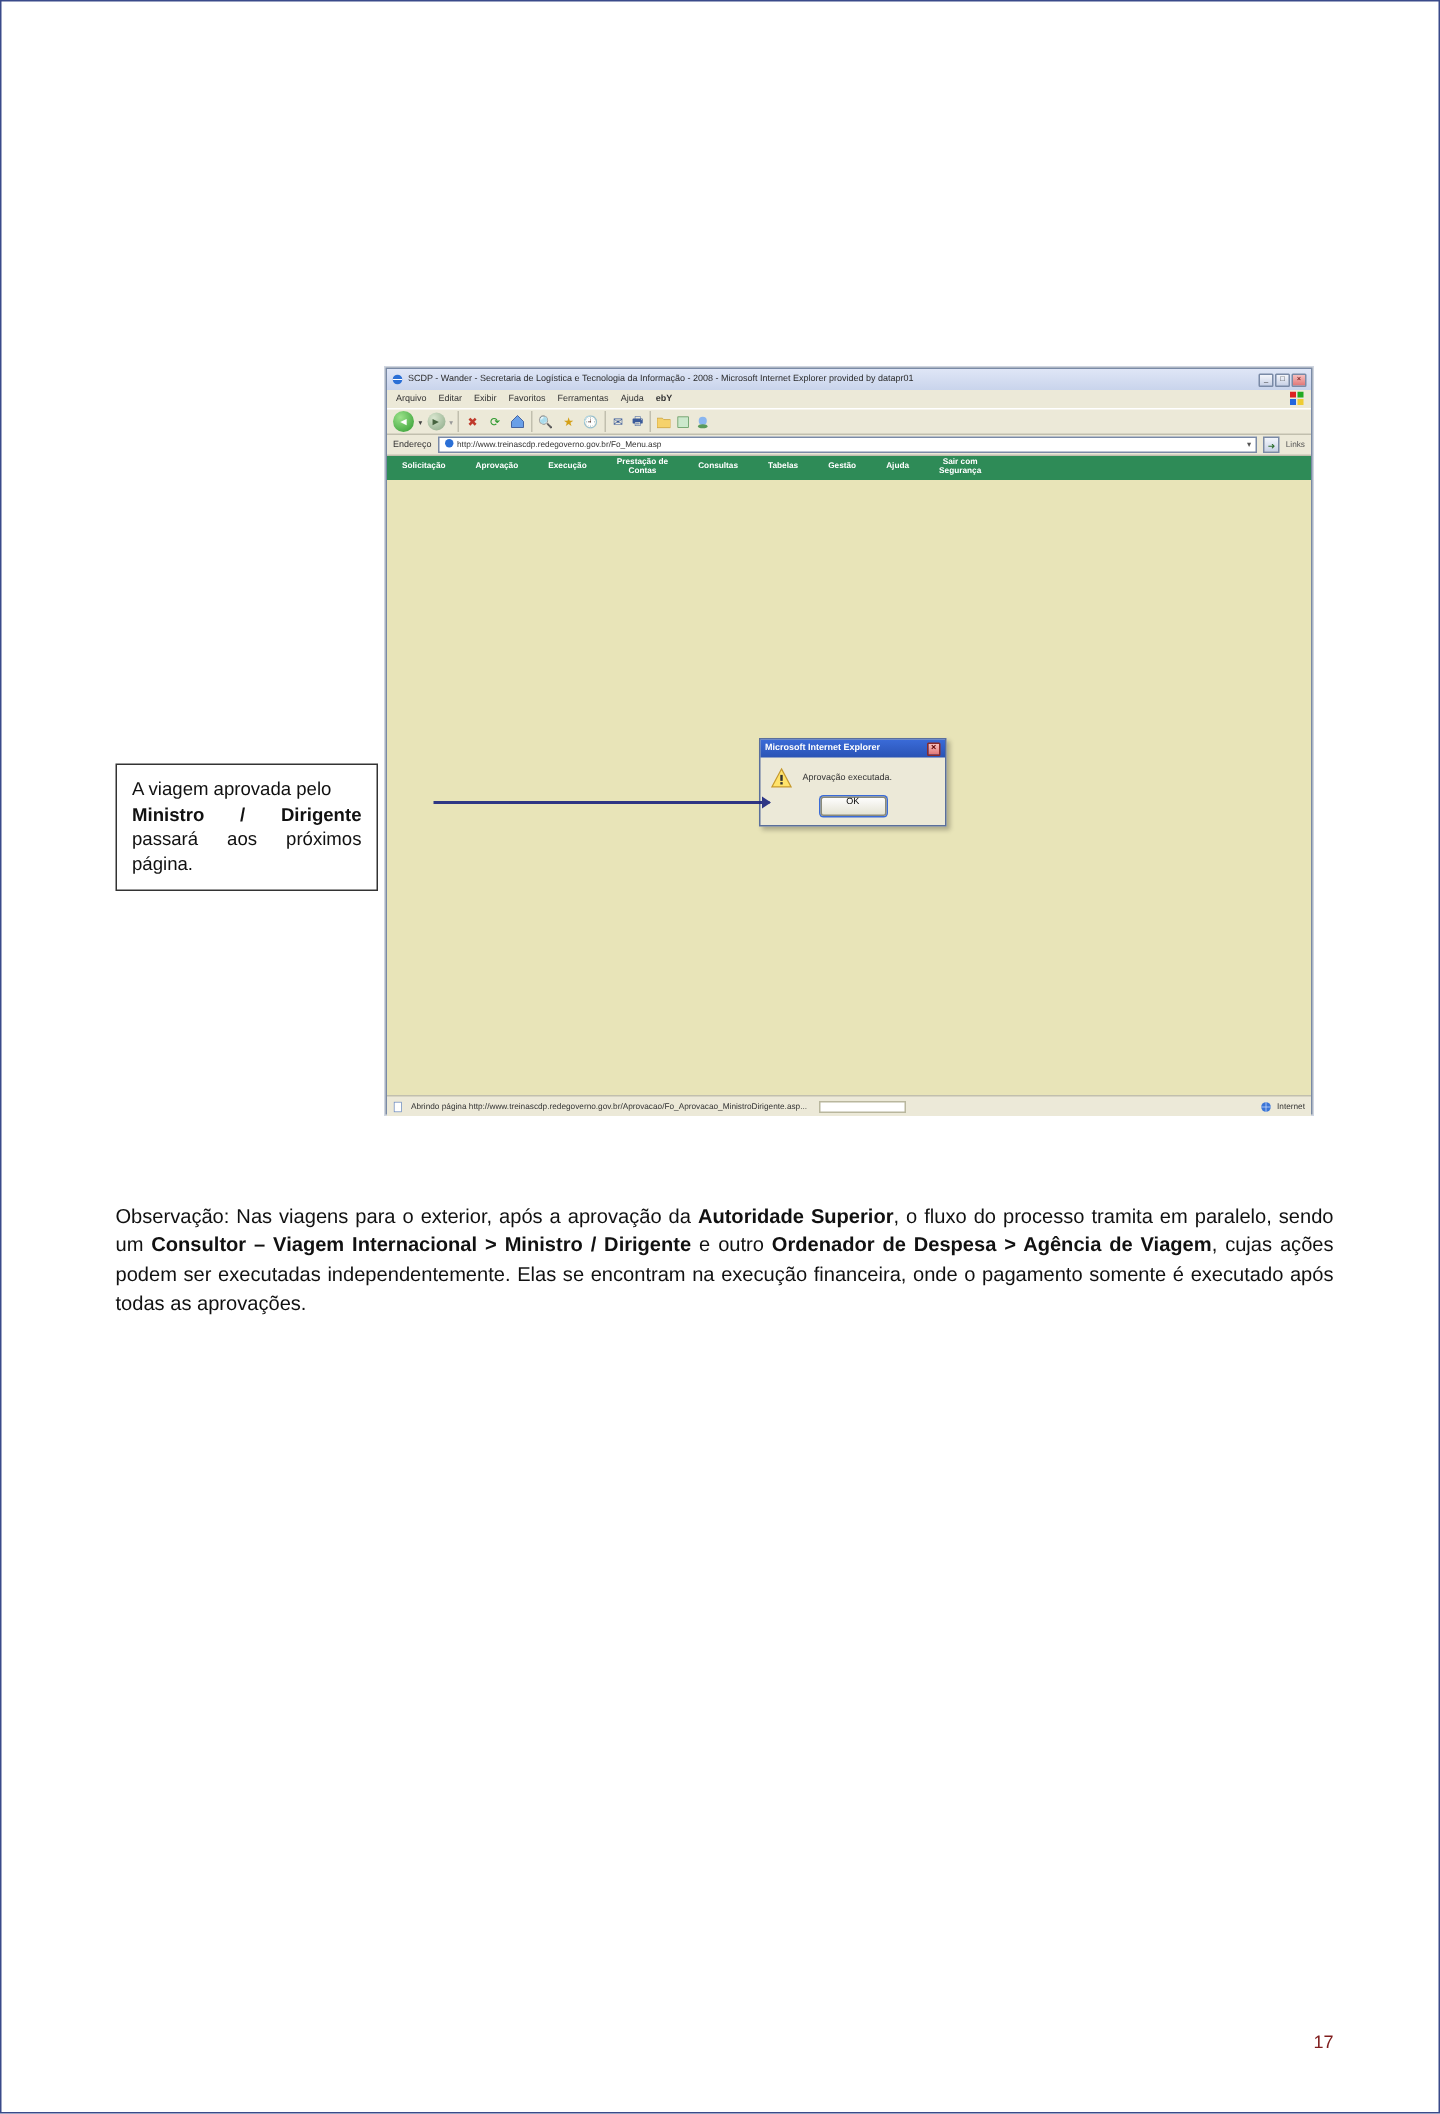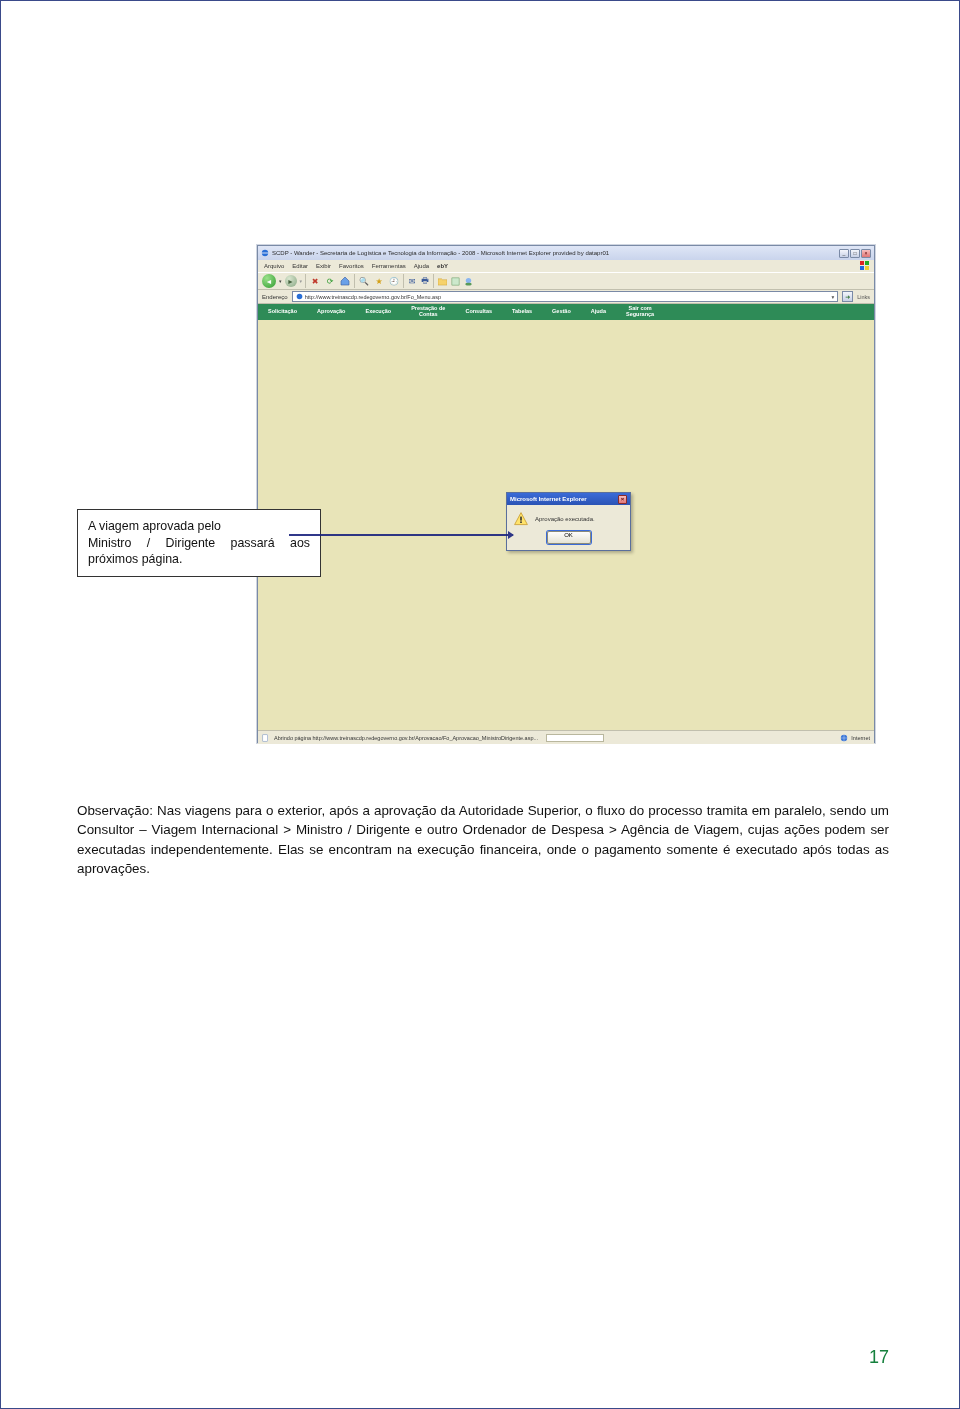--- a/index.html
+++ b/index.html
@@ -200,30 +200,30 @@
     font-size:6px; text-align:center;
     border-radius:2px;
     box-shadow: 0 0 0 1px #3a6bd8;
   }
 
   
   .callout {
     position: absolute;
     top: 488px;
     left: 0;
-    width: 244px;
+    width: 175px;
     border: 1px solid #333;
     padding: 8px 10px;
     font-size: 12.4px;
     line-height: 1.35;
     color:#111;
     background:#fff;
     text-align: justify;
   }
-  .callout b { font-weight: normal; }
+  .callout b { font-weight: bold; }
 
   
   .connector {
     position: absolute;
     top: 513px;
     left: 212px;
     width: 224px;
     height: 2px;
     background:#1a237e;
     opacity: .9;
@@ -241,28 +241,28 @@
     position: absolute;
     top: 780px;
     left: 0;
     right: 0;
     font-size: 13.4px;
     line-height: 1.45;
     color:#111;
     text-align: justify;
   }
   .body-text .lead { font-weight: normal; }
-  .body-text b { font-weight: normal; }
+  .body-text b { font-weight: bold; }
 
   .page-number {
     position: absolute;
     right: 0;
     bottom: 0;
-    font-size: 18px;
-    color:#15803d;
+    font-size: 12px;
+    color:#7f1d1d;
   }
 </style>
 </head>
 <body>
 
 <div class="page-inner">
 
   <div class="screenshot">
 
     <div class="titlebar">

